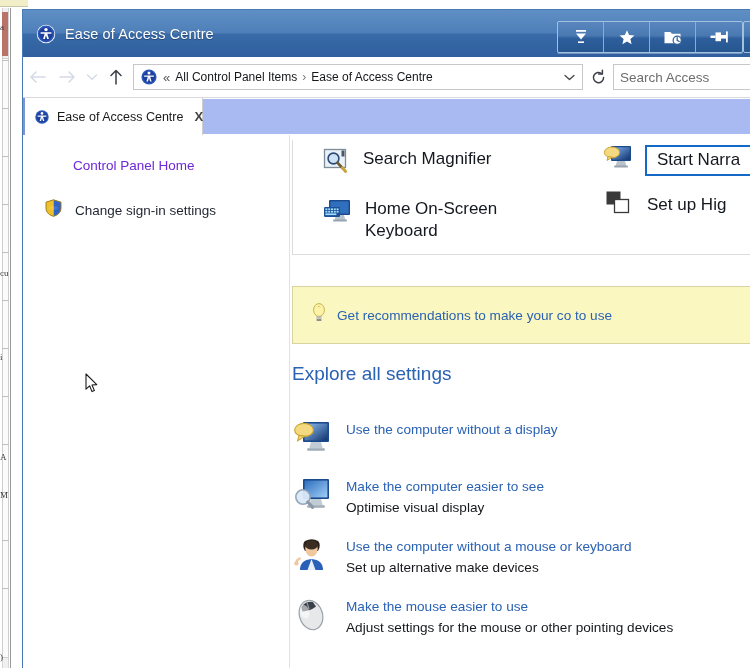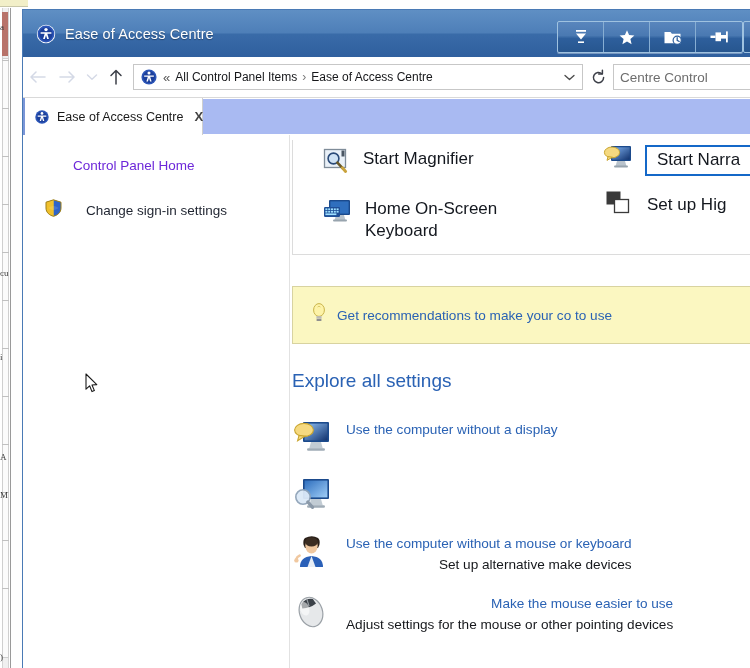--- a/index.html
+++ b/index.html
@@ -184,21 +184,21 @@
   #sidebar {
     width: 267px; flex: none; position: relative;
     border-right: 1px solid #e2e2e2;
     padding-top: 21px;
   }
   #sidebar-home {
     margin-left: 50px; font-size: 13.5px; color: #6d28d9;
     cursor: pointer; margin-bottom: 26px; display: inline-block;
   }
   #sidebar-signin-row {
-    display: flex; align-items: center; gap: 24px;
+    display: flex; align-items: center; gap: 13px;
     margin-left: 22px; cursor: pointer;
   }
   #sidebar-signin-label { font-size: 13.5px; color: #1f2430; }
   #cursor-arrow { position: absolute; left: 62px; top: 238px; }
 
   #content {
     flex: 1 1 auto; position: relative; overflow: hidden; padding-left: 0px;
   }
 
   
@@ -223,34 +223,34 @@
   }
   #reco-q { font-size: 14px; color: #1b1b1b; white-space: nowrap; }
   #reco-link {
     font-size: 13.6px; color: #2a62b4; line-height: 19px; cursor: pointer;
     max-width: 278px;
   }
 
   
   #explore-title {
     position: absolute; left: 2px; top: 228px;
-    font-size: 19px; color: #2a62b4; font-weight: 400; margin-top: 7px;
+    font-size: 19px; color: #2a62b4; font-weight: 400;
   }
   #explore-sub {
     position: absolute; left: 2px; top: 256px;
     font-size: 13.6px; color: #16181c; white-space: nowrap;
   }
 
   #settings-list { position: absolute; left: 2px; top: 284px; right: 0; }
   .setting-row {
     display: flex; align-items: flex-start; gap: 14px;
     margin-bottom: 17px;
   }
   .setting-icon { flex: none; width: 40px; height: 40px; }
-  .setting-text { padding-top: 1px; text-align: right; }
+  .setting-text { padding-top: 1px; }
   .setting-link {
     font-size: 13.6px; color: #2a62b4; cursor: pointer; display: block; line-height: 20px;
   }
   .setting-desc {
     font-size: 13.6px; color: #16181c; display: block; line-height: 22px; white-space: nowrap;
   }
 </style>
 </head>
 <body>
 
@@ -380,21 +380,21 @@
         <path d="M2 2.5 L6.5 6.6 L11 2.5" stroke="#4a4a4a" stroke-width="1.3" fill="none" stroke-linecap="round" stroke-linejoin="round"></path>
       </svg>
     </div>
     <div id="refresh-btn">
       <svg width="17" height="17" viewBox="0 0 17 17">
         <path d="M13.6 8.5 a5.1 5.1 0 1 1 -1.6 -3.7" stroke="#3c3f48" stroke-width="1.5" fill="none" stroke-linecap="round"></path>
         <path d="M12.4 1.3 L12.4 5.1 L8.7 5.1" stroke="#3c3f48" stroke-width="1.5" fill="none" stroke-linecap="round" stroke-linejoin="round"></path>
       </svg>
     </div>
     <div id="search-box">
-      <span id="search-placeholder">Centre Control</span>
+      <span id="search-placeholder">Search Access</span>
     </div>
   </div>
 
   <div id="tabstrip">
     <div id="tabstrip-fill"></div>
     <div id="tab-band"></div>
     <div id="tab">
       <span class="eoa-icon">
         <svg width="16" height="16" viewBox="0 0 20 20">
           <circle cx="10" cy="10" r="9.2" fill="#ffffff"></circle>
@@ -441,21 +441,21 @@
           <div class="qa-item" style="margin-bottom:20px;">
             <span>
               <svg width="28" height="26" viewBox="0 0 28 26">
                 <rect x="1.5" y="1.5" width="21" height="18" fill="#eaf1f8" stroke="#7f8c99" stroke-width="1.3"></rect>
                 <rect x="18.5" y="2.5" width="3" height="6" fill="#4a5663"></rect>
                 <circle cx="10.5" cy="10.5" r="5.4" fill="#cfe2f4" stroke="#2a4a78" stroke-width="1.6"></circle>
                 <path d="M14.4 14.6 L20 20.6" stroke="#6b5a2a" stroke-width="2.6" stroke-linecap="round"></path>
                 <path d="M19.4 19.8 L22.6 23.4" stroke="#c9a33c" stroke-width="3" stroke-linecap="round"></path>
               </svg>
             </span>
-            <span class="qa-label">Start Magnifier</span>
+            <span class="qa-label">Search Magnifier</span>
           </div>
           <div class="qa-item">
             <span>
               <svg width="30" height="28" viewBox="0 0 30 28">
                 <rect x="6" y="2" width="21" height="15" rx="1" fill="#1b4a8c"></rect>
                 <rect x="7.4" y="3.4" width="18.2" height="12.2" fill="#2f6fbe"></rect>
                 <path d="M13 17 h8 l1.4 5 h-10.8 z" fill="#b9c3cc"></path>
                 <rect x="10" y="21.6" width="14" height="2" rx="1" fill="#98a4ae"></rect>
                 <rect x="1" y="9" width="16" height="10" rx="1.2" fill="#1f4f97"></rect>
                 <g fill="#9fe0ff">
@@ -558,20 +558,24 @@
                 <stop offset="0" stop-color="#2f6fbe"></stop>
                     <stop offset="1" stop-color="#9fcdf7"></stop>
                   </linearGradient>
                 </defs>
               <path d="M19 23 h10 l1.8 6.6 h-13.6 z" fill="#c2ccd4"></path>
               <rect x="15" y="29.2" width="18" height="2.6" rx="1.3" fill="#a0acb6"></rect>
               <circle cx="11" cy="21" r="7.2" fill="#dce9f7" stroke="#8fa3b8" stroke-width="1.6" opacity="0.95"></circle>
               <path d="M15.8 26 L20.6 31.4" stroke="#8b99a8" stroke-width="3.2" stroke-linecap="round"></path>
             </svg>
           </span>
+          <span class="setting-text">
+            <span class="setting-link">Make the computer easier to see</span>
+            <span class="setting-desc">Optimise visual display</span>
+          </span>
         </div>
 
         <div class="setting-row">
           <span class="setting-icon">
             <svg width="40" height="38" viewBox="0 0 40 38">
               <path d="M13 5 q7-3.4 13 0 q2.4 2 1.4 7 l-1.4 3 -13 0 -1.4-3 q-1-5 1.4-7 z" fill="#2a2019"></path>
               <ellipse cx="19.5" cy="12.8" rx="6.2" ry="7.6" fill="#f0c8a0"></ellipse>
               <ellipse cx="19.5" cy="9" rx="6.4" ry="4.6" fill="#3b2d22"></ellipse>
               <path d="M8 34 q0-10 11.5-11 q11.5 1 11.5 11 z" fill="#2a60b8"></path>
               <path d="M19.5 23 l-4 11 h8 z" fill="#e8eef6"></path>

